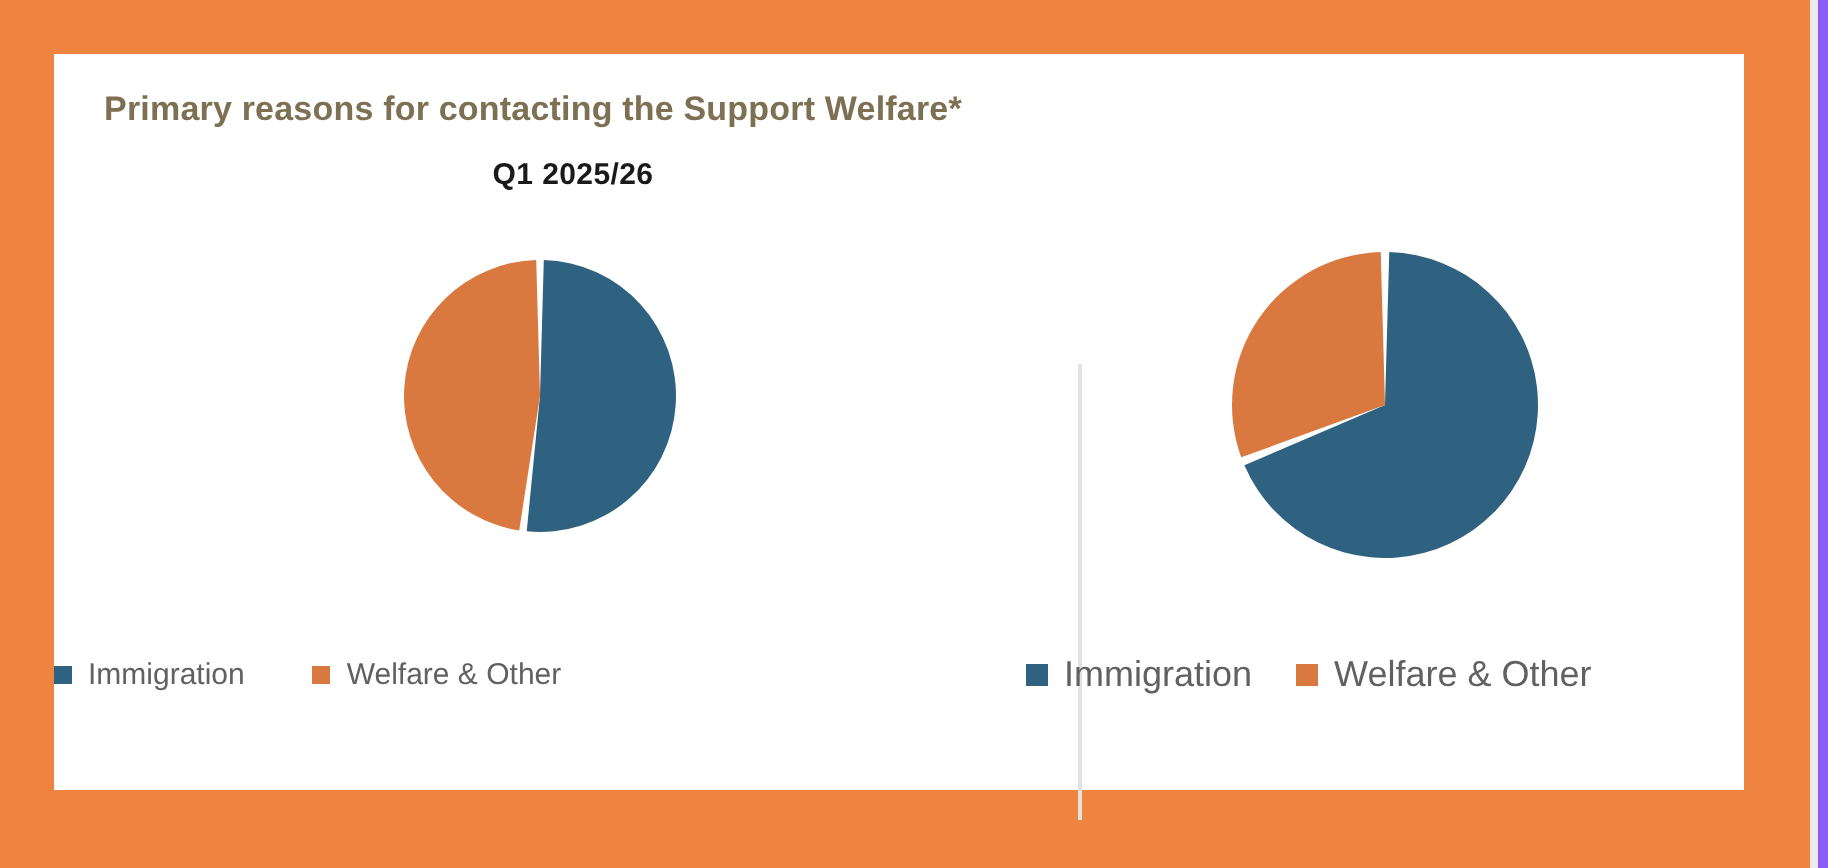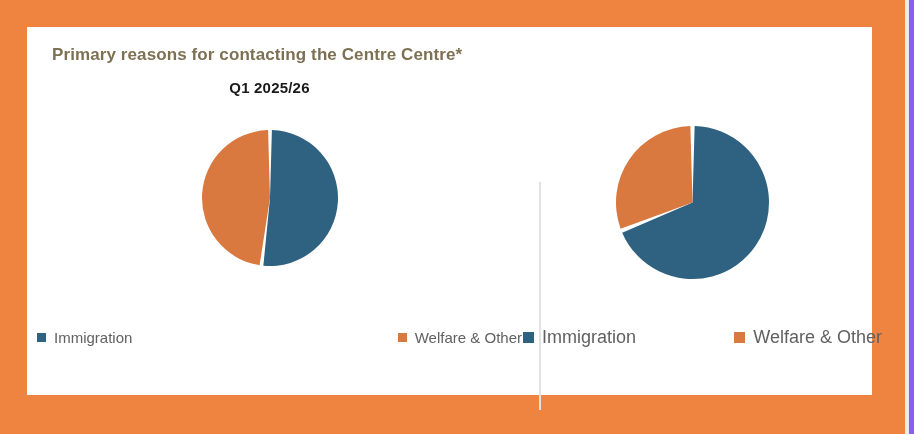--- a/index.html
+++ b/index.html
@@ -66,20 +66,21 @@
 
   .panel-heading {
     position: absolute;
     top: 0;
     width: 100%;
     text-align: center;
     font-size: 15px;
     font-weight: bold;
     color: #1a1a1a;
     letter-spacing: 0.2px;
+    padding-left: 17px;
   }
   #panel-q2 .panel-heading { font-size: 15px; }
 
   
   #panel-divider {
     position: absolute;
     left: 512px;
     top: 155px;
     width: 2px;
     height: 228px;
@@ -105,23 +106,22 @@
   #pie-q2 { width: 155px; height: 155px; }
 
   .pie svg { display: block; }
 
   
   .legend {
     position: absolute;
     left: 0;
     width: 100%;
     display: flex;
-    justify-content: space-between;
+    justify-content: flex-start;
     align-items: center;
-    margin-left: 10px;
   }
   #legend-q1 { top: 250px; gap: 34px; }
   #legend-q2 { top: 248px; gap: 22px; }
 
   .legend-item {
     display: flex;
     align-items: center;
     gap: 8px;
     color: #616161;
   }
@@ -136,21 +136,21 @@
   #legend-q2 .legend-swatch { width: 11px; height: 11px; }
 </style>
 </head>
 <body>
 
 <div id="right-gap"></div>
 <div id="right-rule"></div>
 
 <div id="card">
 
-  <div id="card-title">Primary reasons for contacting the Centre Centre*</div>
+  <div id="card-title">Primary reasons for contacting the Support Welfare*</div>
 
   <div id="panel-divider"></div>
 
   <div class="panel" id="panel-q1">
 
     <div class="panel-heading">Q1 2025/26</div>
 
     <div class="pie-wrap" id="pie-wrap-q1">
       <div class="pie" id="pie-q1">
         <svg width="138" height="138" viewBox="0 0 138 138">

